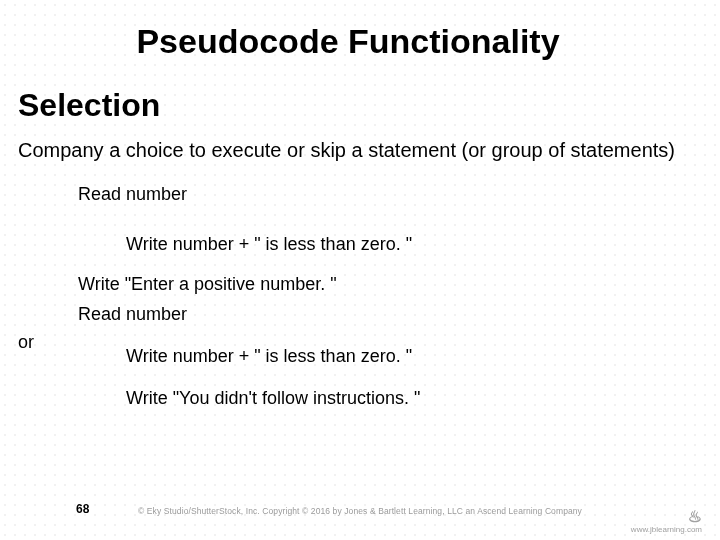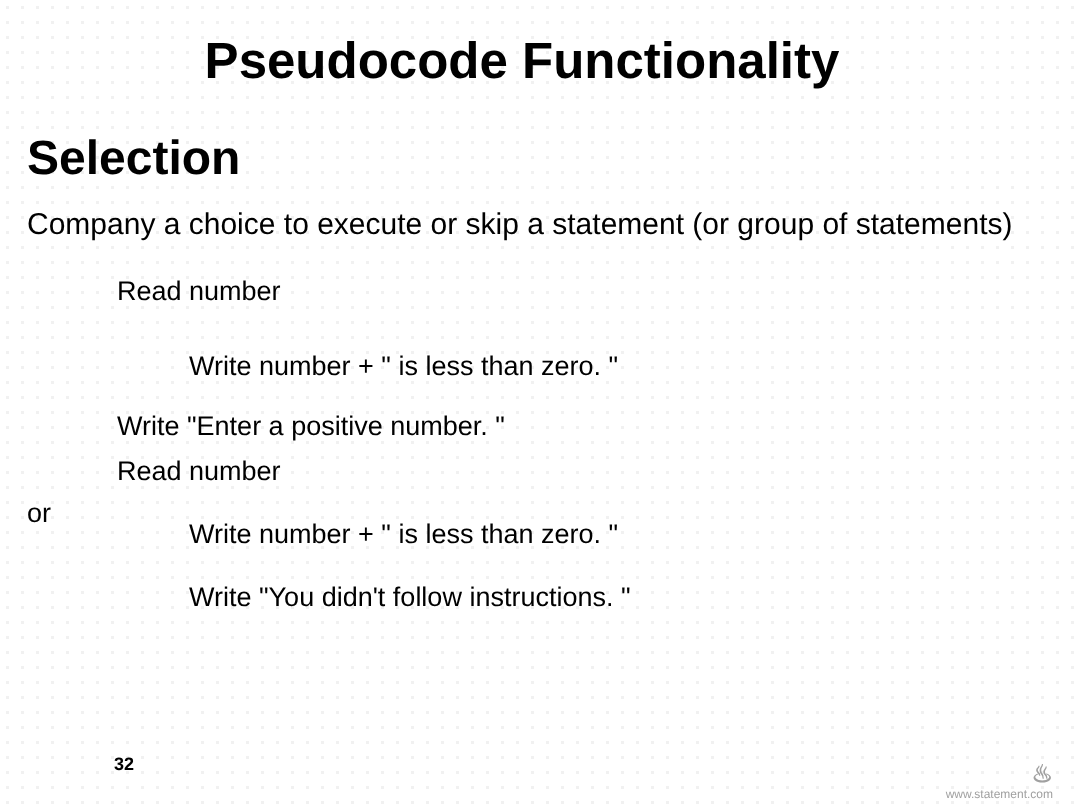--- a/index.html
+++ b/index.html
@@ -126,20 +126,21 @@
         <div class="code-line indent1">Write "Enter a positive number. "</div>
         <div class="code-line indent1">Read number</div>
         <div class="code-sep"></div>
         <div class="code-line indent2">Write number + " is less than zero. "</div>
         <div class="code-sep"></div>
         <div class="code-line indent2">Write "You didn't follow instructions. "</div>
       </div>
     </div>
   </div>
 
-  <div class="page-number">32</div>
+  <div class="page-number">68</div>
+  <div class="copyright">© Eky Studio/ShutterStock, Inc. Copyright © 2016 by Jones &amp; Bartlett Learning, LLC an Ascend Learning Company</div>
 
   <div class="logo-area">
     <div class="logo-mark">♨</div>
-    <div class="logo-url">www.statement.com</div>
+    <div class="logo-url">www.jblearning.com</div>
   </div>
 
 </div>
 
 </body></html>

